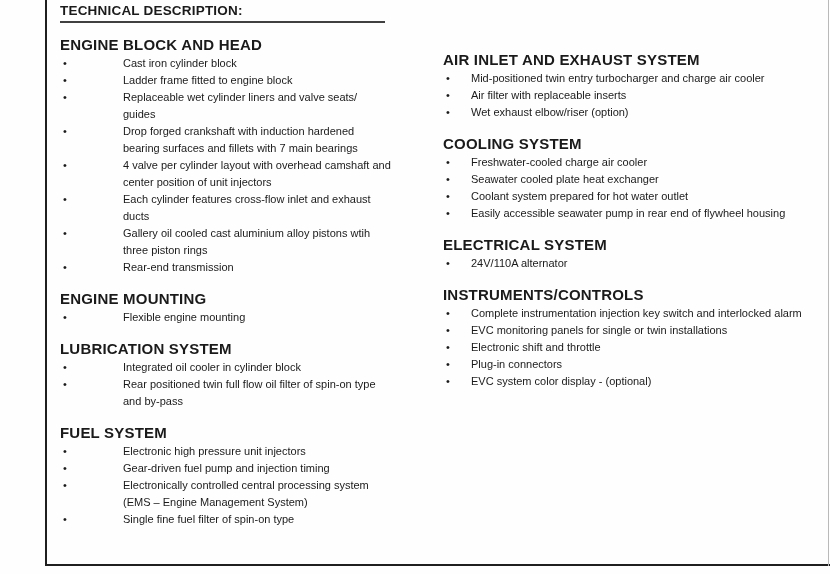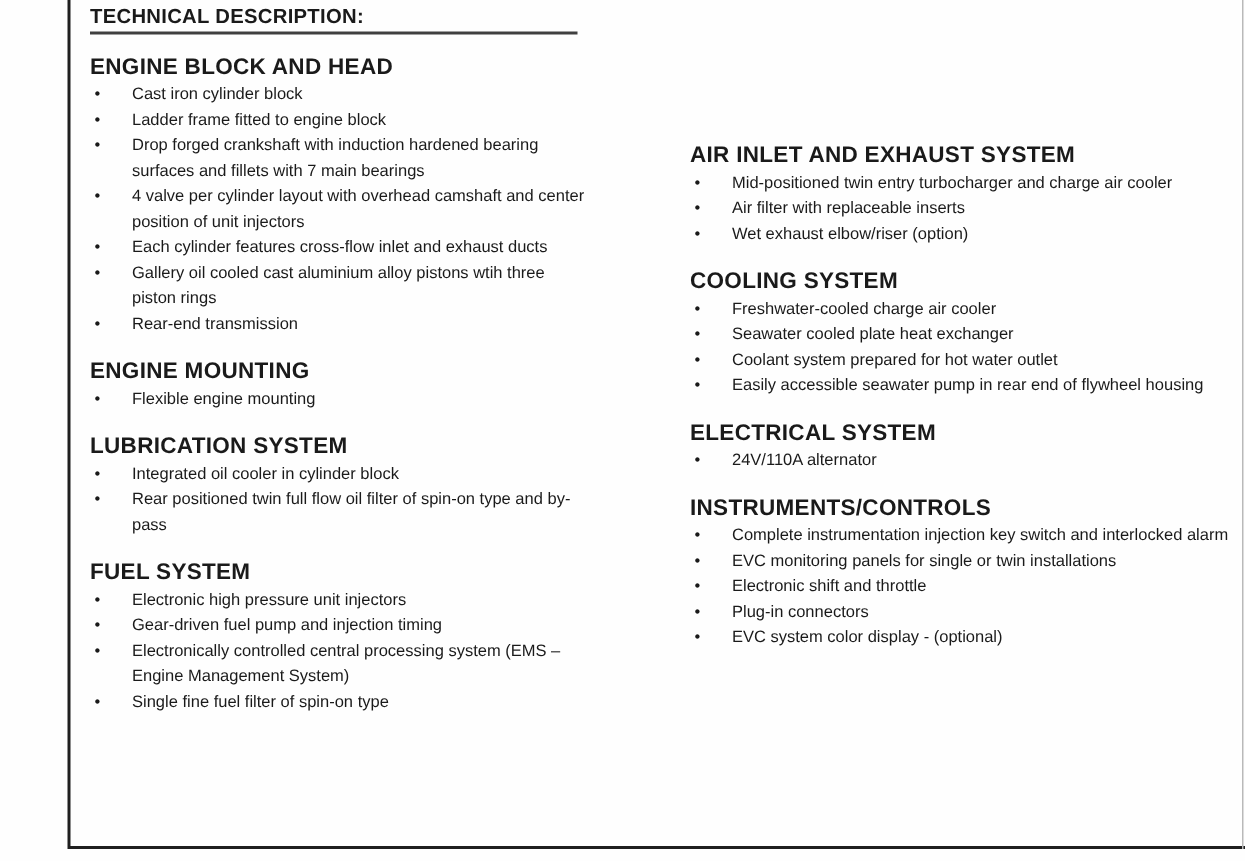--- a/index.html
+++ b/index.html
@@ -22,21 +22,21 @@
     position:absolute;left:60px;top:3px;width:325px;
     font-size:13.5px;font-weight:bold;letter-spacing:.2px;
     line-height:16px;
     padding-bottom:2px;
     border-bottom:2px solid #404040;
     white-space:nowrap;
   }
 
   .col{position:absolute;}
   .col-left{left:60px;top:36px;width:332px;}
-  .col-right{left:460px;top:51px;width:361px;margin-top:44px;}
+  .col-right{left:443px;top:51px;width:361px;}
 
   .sec{margin:0 0 14px 0;}
   .sec h2{
     margin:0 0 2px 0;
     font-size:15px;font-weight:bold;letter-spacing:.2px;
     line-height:17px;
     white-space:nowrap;
   }
   .sec ul{
     list-style:none;
@@ -46,41 +46,42 @@
     position:relative;
     padding-left:28px;
     font-size:11px;
     line-height:17px;
   }
   .sec li::before{
     content:"\2022";
     position:absolute;left:3px;top:0;
     font-size:11px;line-height:17px;
   }
-  .col-left .sec li .t{display:inline-block;max-width:302px;}
+  .col-left .sec li .t{display:inline-block;max-width:302px;margin-left:35px;}
   .col-right .sec li .t{display:inline-block;max-width:332px;}
 </style>
 </head>
 <body>
 
 <div class="page">
 
   <div class="rule-left"></div>
   <div class="rule-bottom"></div>
   <div class="rule-right"></div>
 
   <div class="doc-title">TECHNICAL DESCRIPTION:</div>
 
   <div class="col col-left">
 
     <section class="sec">
       <h2>ENGINE BLOCK AND HEAD</h2>
       <ul>
         <li><span class="t">Cast iron cylinder block</span></li>
         <li><span class="t">Ladder frame fitted to engine block</span></li>
+        <li><span class="t">Replaceable wet cylinder liners and valve seats/ guides</span></li>
         <li><span class="t">Drop forged crankshaft with induction hardened bearing surfaces and fillets with 7 main bearings</span></li>
         <li><span class="t">4 valve per cylinder layout with overhead camshaft and center position of unit injectors</span></li>
         <li><span class="t">Each cylinder features cross-flow inlet and exhaust ducts</span></li>
         <li><span class="t">Gallery oil cooled cast aluminium alloy pistons wtih three piston rings</span></li>
         <li><span class="t">Rear-end transmission</span></li>
       </ul>
     </section>
 
     <section class="sec">
       <h2>ENGINE MOUNTING</h2>

